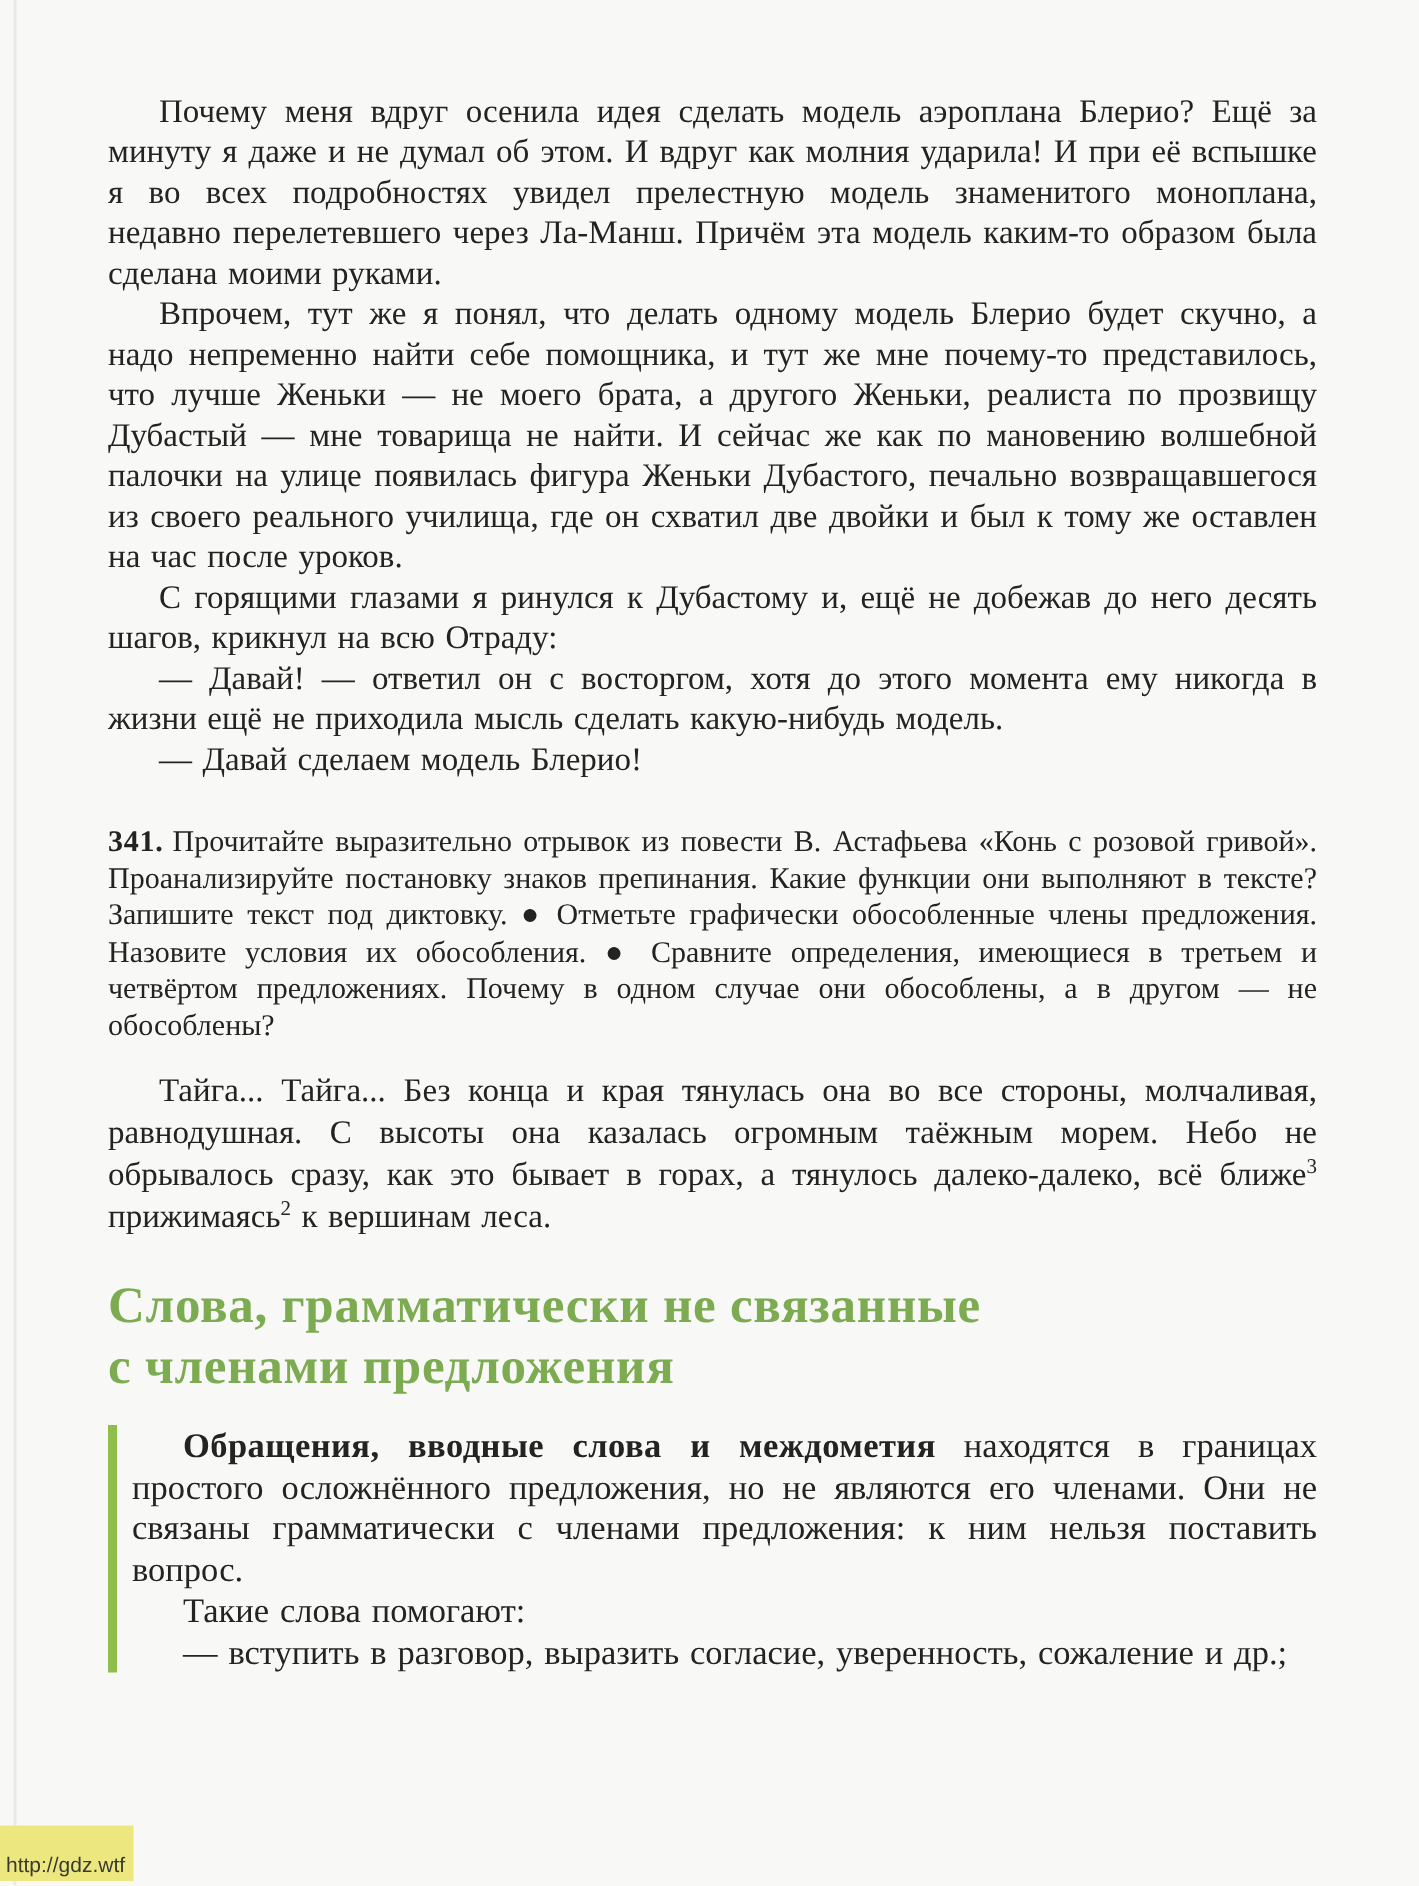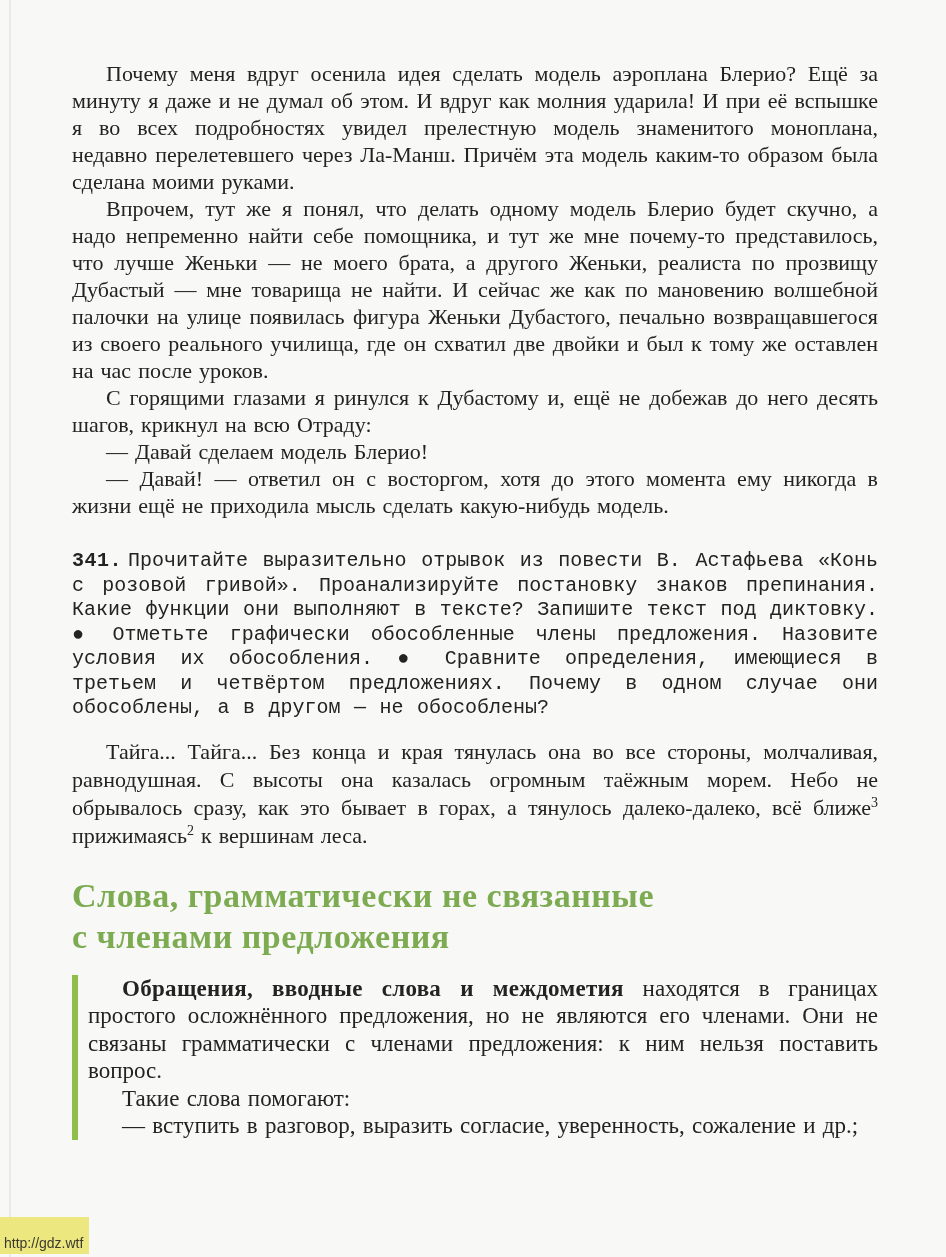--- a/index.html
+++ b/index.html
@@ -36,21 +36,20 @@
     text-align:justify;
     text-indent:34px;
     word-spacing:1.5px;
   }
   .exercise{
     margin:30px 0 0 0;
     font-size:20px;
     line-height:24.5px;
     text-align:justify;
     word-spacing:1.5px;
-    font-family:Liberation Mono, monospace;
   }
   .ex-num{
     font-weight:bold;
     letter-spacing:0.5px;
     padding-right:6px;
   }
   .dictation{
     margin-top:17px;
     line-height:28px;
   }
@@ -106,22 +105,22 @@
 </head>
 <body>
 
 <div class="scan-edge"></div>
 
 <div class="content">
 
   <p class="body-para">Почему меня вдруг осенила идея сделать модель аэроплана Блерио? Ещё за минуту я даже и не думал об этом. И вдруг как молния ударила! И при её вспышке я во всех подробностях увидел прелестную модель знаменитого моноплана, недавно перелетевшего через Ла-Манш. Причём эта модель каким-то образом была сделана моими руками.</p>
   <p class="body-para">Впрочем, тут же я понял, что делать одному модель Блерио будет скучно, а надо непременно найти себе помощника, и тут же мне почему-то представилось, что лучше Женьки — не моего брата, а другого Женьки, реалиста по прозвищу Дубастый — мне товарища не найти. И сейчас же как по мановению волшебной палочки на улице появилась фигура Женьки Дубастого, печально возвращавшегося из своего реального училища, где он схватил две двойки и был к тому же оставлен на час после уроков.</p>
   <p class="body-para">С горящими глазами я ринулся к Дубастому и, ещё не добежав до него десять шагов, крикнул на всю Отраду:</p>
+  <p class="body-para">— Давай! — ответил он с восторгом, хотя до этого момента ему никогда в жизни ещё не приходила мысль сделать какую-нибудь модель.</p>
   <p class="body-para">— Давай сделаем модель Блерио!</p>
-  <p class="body-para">— Давай! — ответил он с восторгом, хотя до этого момента ему никогда в жизни ещё не приходила мысль сделать какую-нибудь модель.</p>
 
   <p class="exercise"><b class="ex-num">341.</b><span>Прочитайте выразительно отрывок из повести В. Астафьева «Конь с розовой гривой». Проанализируйте постановку знаков препинания. Какие функции они выполняют в тексте? Запишите текст под диктовку. ● Отметьте графически обособленные члены предложения. Назовите условия их обособления. ● Сравните определения, имеющиеся в третьем и четвёртом предложениях. Почему в одном случае они обособлены, а в другом — не обособлены?</span></p>
 
   <p class="body-para dictation"><span>Тайга... Тайга... Без конца и края тянулась она во все стороны, молчаливая, равнодушная. С высоты она казалась огромным таёжным морем. Небо не обрывалось сразу, как это бывает в горах, а тянулось далеко-далеко, всё ближе</span><sup class="word-mark">3</sup><span> прижимаясь</span><sup class="word-mark">2</sup><span> к вершинам леса.</span></p>
 
   <h1 class="section-heading"><span>Слова, грамматически не связанные</span><br><span>с членами предложения</span></h1>
 
   <div class="rule-box">
     <div class="rule-bar"></div>
     <div class="rule-text">

